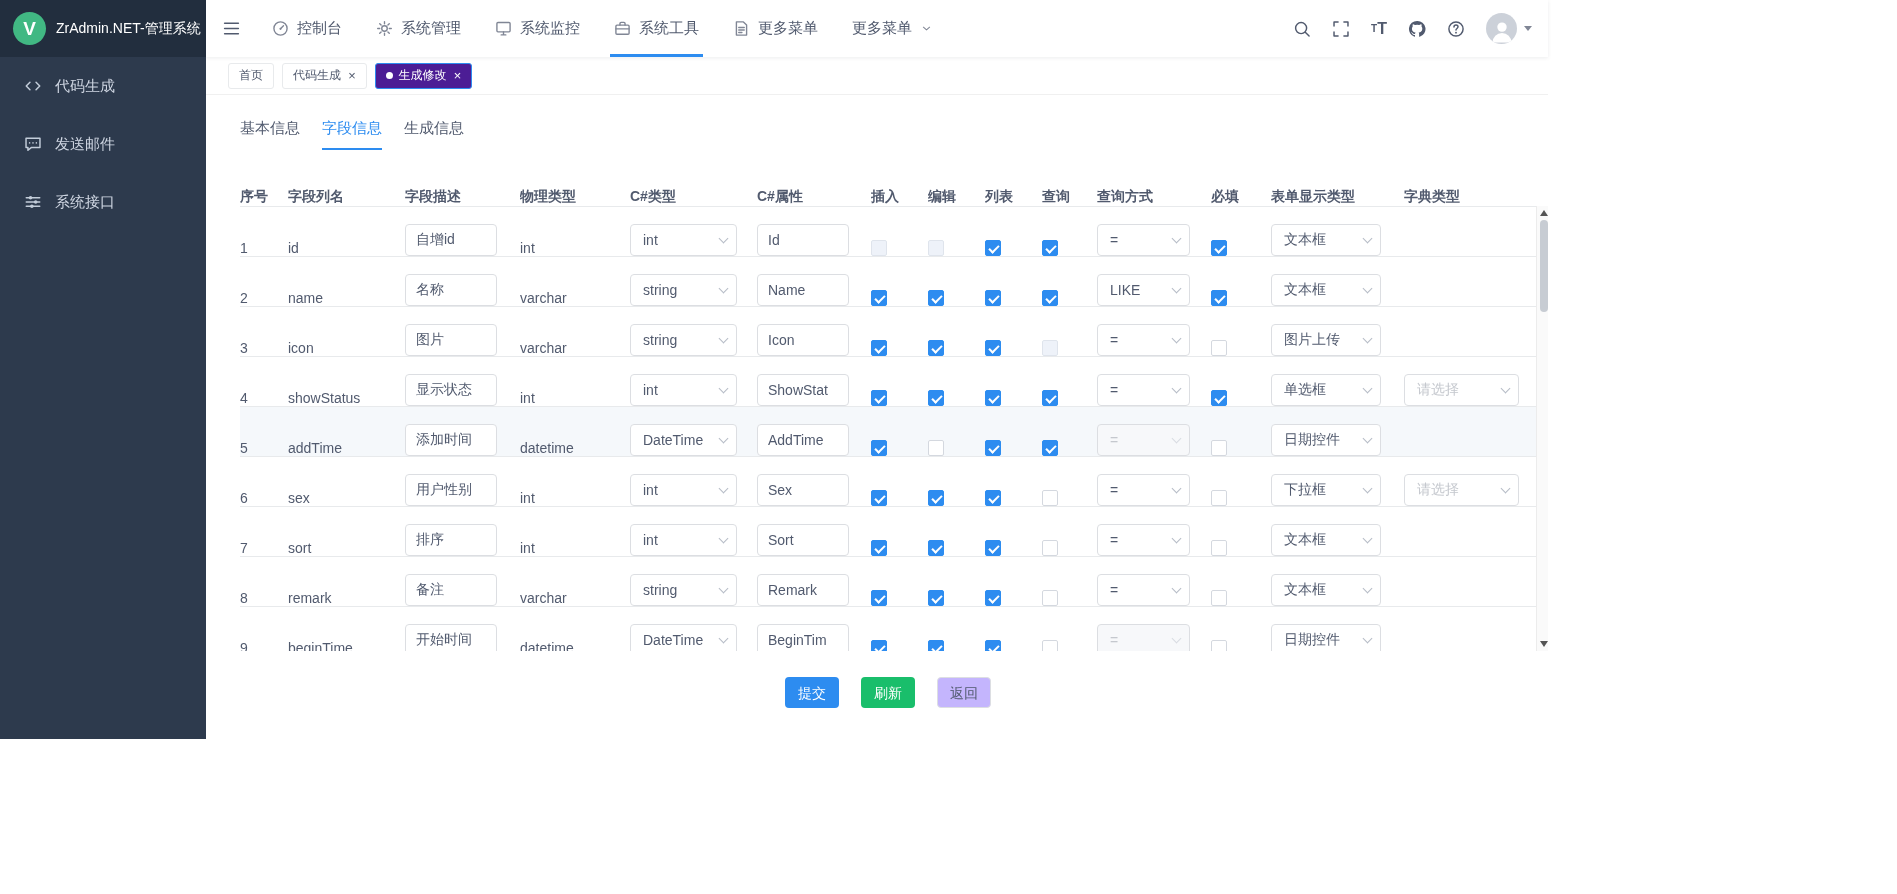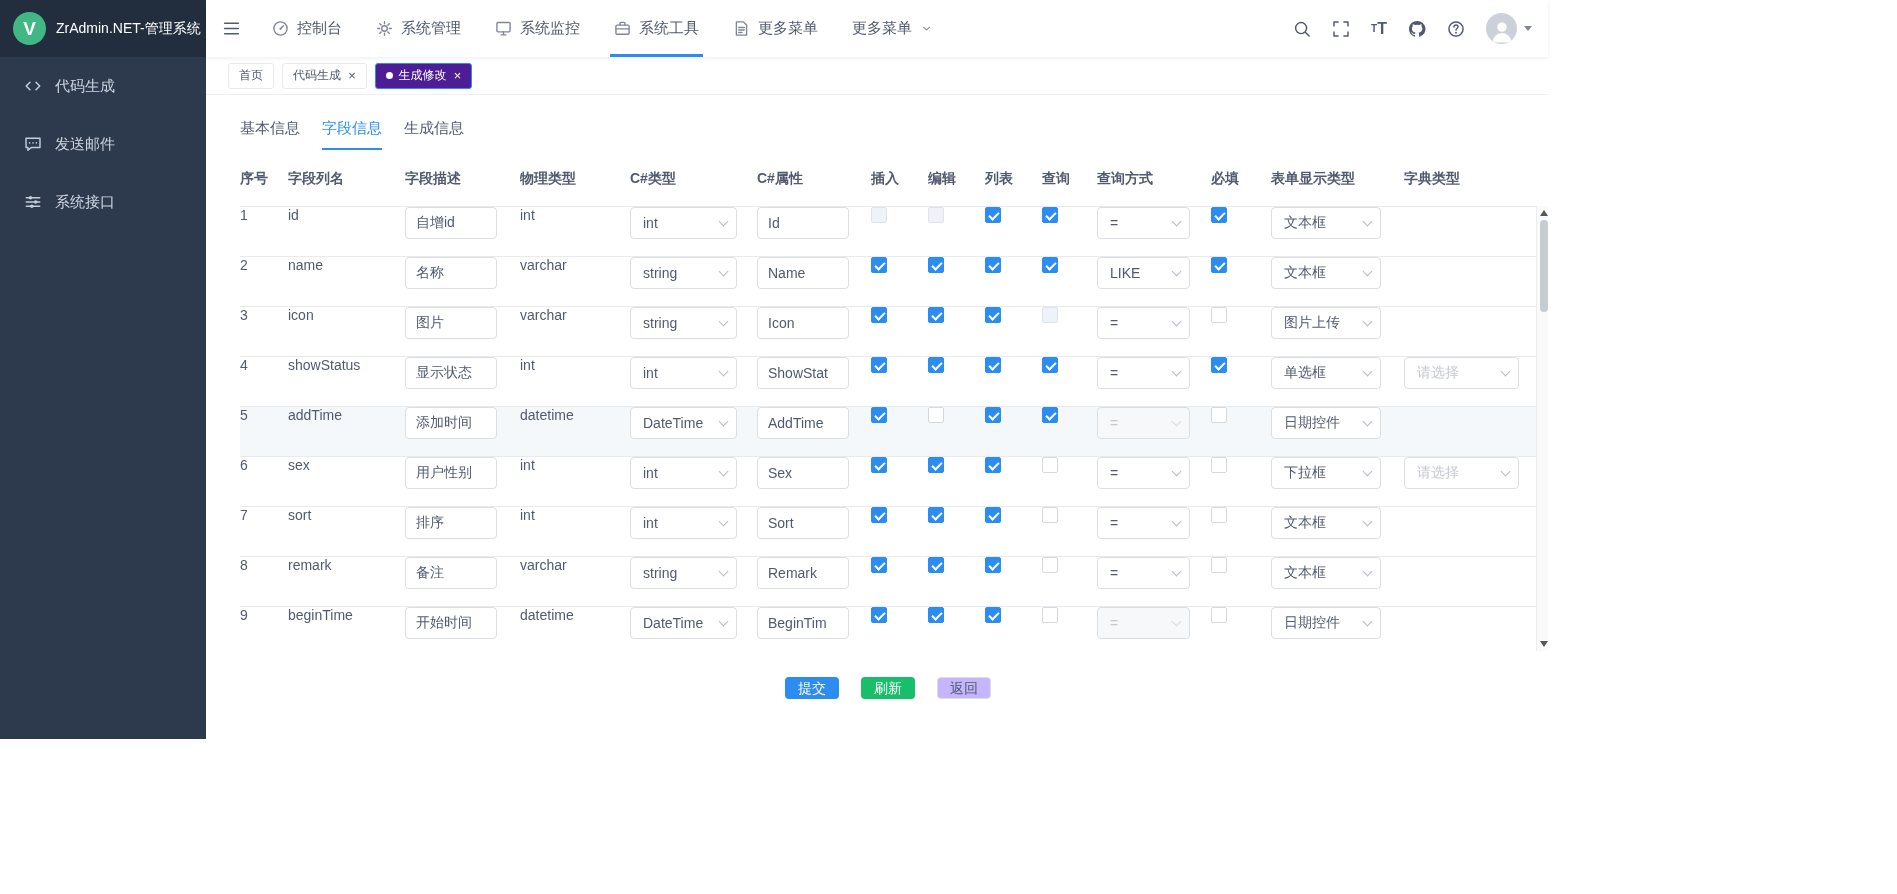--- a/index.html
+++ b/index.html
@@ -49,21 +49,21 @@
   .tag .x{font-size:13px;line-height:1;margin-left:1px}
 
   
   .content{flex:1;padding:24px 0 0 34px;overflow:hidden;position:relative;background:#fff}
   .tabs{display:flex;gap:22px;margin-bottom:20px}
   .tab{font-size:15px;padding-bottom:10px;cursor:pointer;color:#515a6e;border-bottom:2px solid transparent}
   .tab.active{color:#2d8cf0;border-bottom-color:#2d8cf0}
 
   
   .table{position:relative;width:1310px}
-  .thead,.trow{display:flex;align-items:flex-start}
+  .thead,.trow{display:flex;align-items:flex-end}
   .thead{height:36px;font-weight:bold;color:#515a6e}
   .thead .cell{font-size:14px}
   .tbody{height:445px;overflow:hidden;width:1296px}
   .trow{height:50px;border-top:1px solid #e8eaec}
   .trow.hl{background:#f5f8fb}
   .cell{flex-shrink:0;display:flex;align-items:center;padding-right:8px;overflow:hidden}
   .c-index{width:48px}.c-colname{width:117px}.c-desc{width:115px}.c-phys{width:110px}
   .c-cstype{width:127px}.c-csprop{width:114px}.c-check{width:57px}.c-query{width:55px}
   .c-qtype{width:114px}.c-req{width:60px}.c-display{width:133px}.c-dict{width:132px}
 
@@ -91,21 +91,21 @@
   
   .fake-scroll{position:absolute;left:1296px;top:36px;width:14px;height:445px;background:#fafafa;
     border-left:1px solid #ececec;display:block}
   .sb-up,.sb-down{position:absolute;left:3px;width:0;height:0;border-left:4px solid transparent;border-right:4px solid transparent}
   .sb-up{top:4px;border-bottom:6px solid #555}
   .sb-down{bottom:4px;border-top:6px solid #555}
   .sb-thumb{position:absolute;top:14px;left:2.5px;width:8px;height:92px;background:#c7ccd3;border-radius:4px}
 
   
   .footer-btns{width:1296px;display:flex;justify-content:center;gap:22px;margin-top:26px}
-  .btn{height:22px;padding:0 12px;border-radius:4px;font-size:14px;border:1px solid transparent;cursor:pointer;
+  .btn{height:31px;padding:0 12px;border-radius:4px;font-size:14px;border:1px solid transparent;cursor:pointer;
     font-family:inherit;line-height:1}
   .btn.primary{background:#2d8cf0;color:#fff}
   .btn.success{background:#19be6b;color:#fff}
   .btn.default{background:#c4b5fd;border-color:#dcdee2;color:#515a6e}
 </style>
 </head>
 <body>
 
 <div class="app">
 

